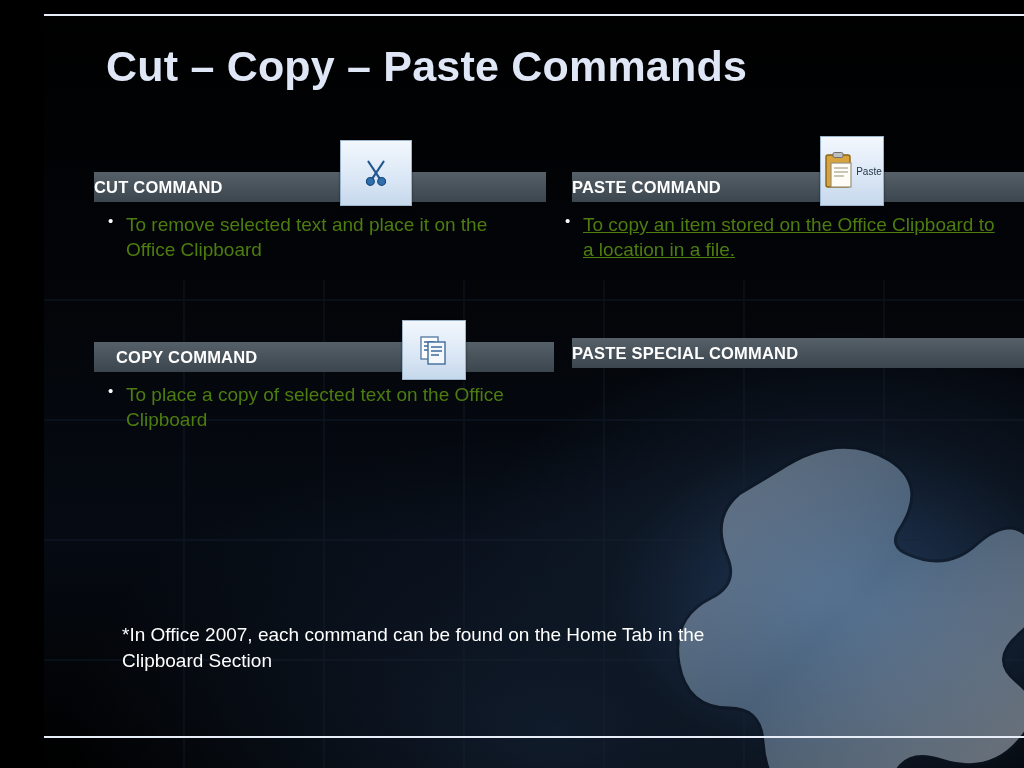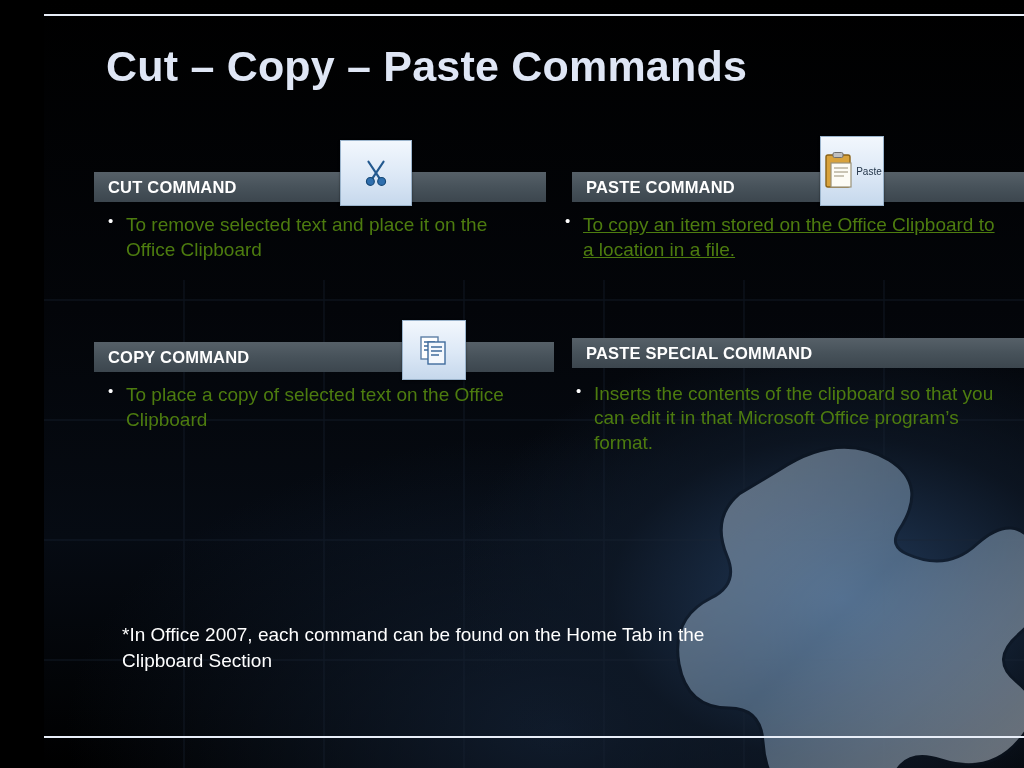--- a/index.html
+++ b/index.html
@@ -62,22 +62,22 @@
     position: absolute;
     height: 30px;
     background: linear-gradient(180deg, #566068 0%, #47525a 50%, #3c464e 100%);
     display: flex;
     align-items: center;
     color: #ffffff;
     font-size: 16.5px;
     font-weight: bold;
     letter-spacing: 0.2px;
   }
-  .band span { padding-left: 14px; }
-  .band.copy span { }
+  .band span { }
+  .band.copy span { padding-left: 22px; }
 
   .band-cut    { left: 50px;  top: 172px; width: 452px; }
   .band-paste  { left: 528px; top: 172px; width: 480px; }
   .band-copy   { left: 50px;  top: 342px; width: 460px; }
   .band-pspec  { left: 528px; top: 338px; width: 452px; }
 
   .bullets {
     position: absolute;
     color: #4d7c0f;
     font-size: 19px;
@@ -216,21 +216,16 @@
       <rect x="2" y="3" width="17" height="22" fill="#ffffff" stroke="#5d7fa6" stroke-width="1.4"></rect>
       <path d="M5 8 H16 M5 12 H16 M5 16 H13" stroke="#3f6b9c" stroke-width="1.4"></path>
       <rect x="9" y="8" width="17" height="22" fill="#f4f8fd" stroke="#3f6b9c" stroke-width="1.4"></rect>
       <path d="M12 13 H23 M12 17 H23 M12 21 H20" stroke="#3f6b9c" stroke-width="1.4"></path>
     </svg>
   </div>
 
   <div class="band band-pspec">
     <span>PASTE SPECIAL COMMAND</span>
   </div>
-  <div class="bullets b-pspec">
-    <ul>
-      <li>Inserts the contents of the clipboard so that you can edit it in that Microsoft Office program’s format.</li>
-    </ul>
-  </div>
 
   <div class="footnote">*In Office 2007, each command can be found on the Home Tab in the Clipboard Section</div>
 
 </div>
 
 </body></html>

